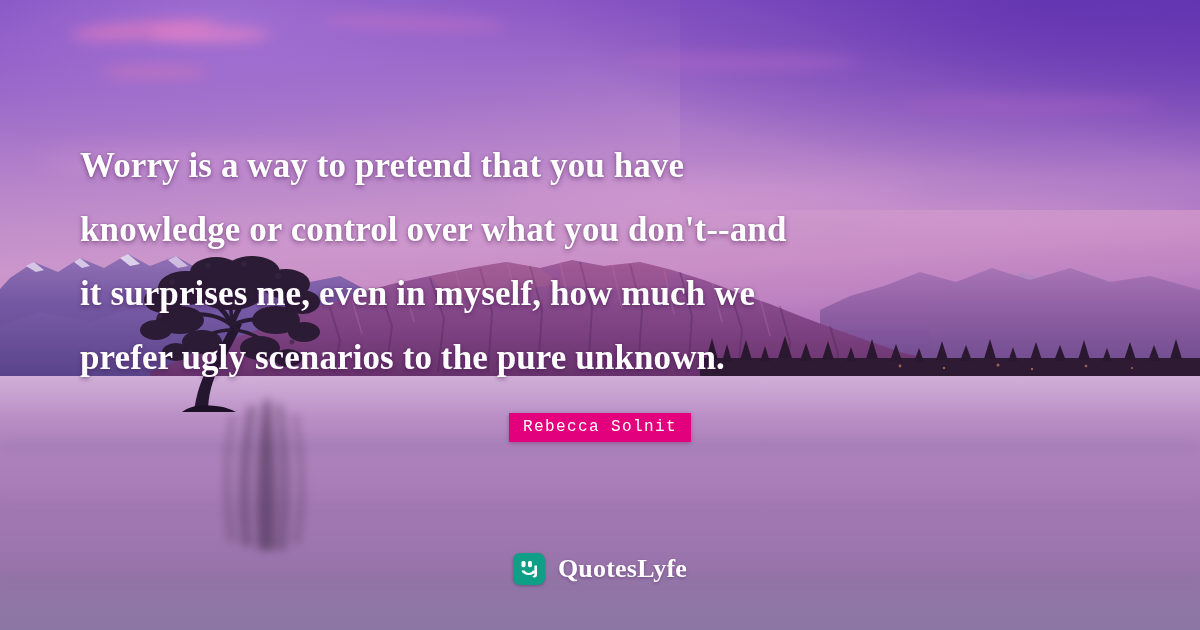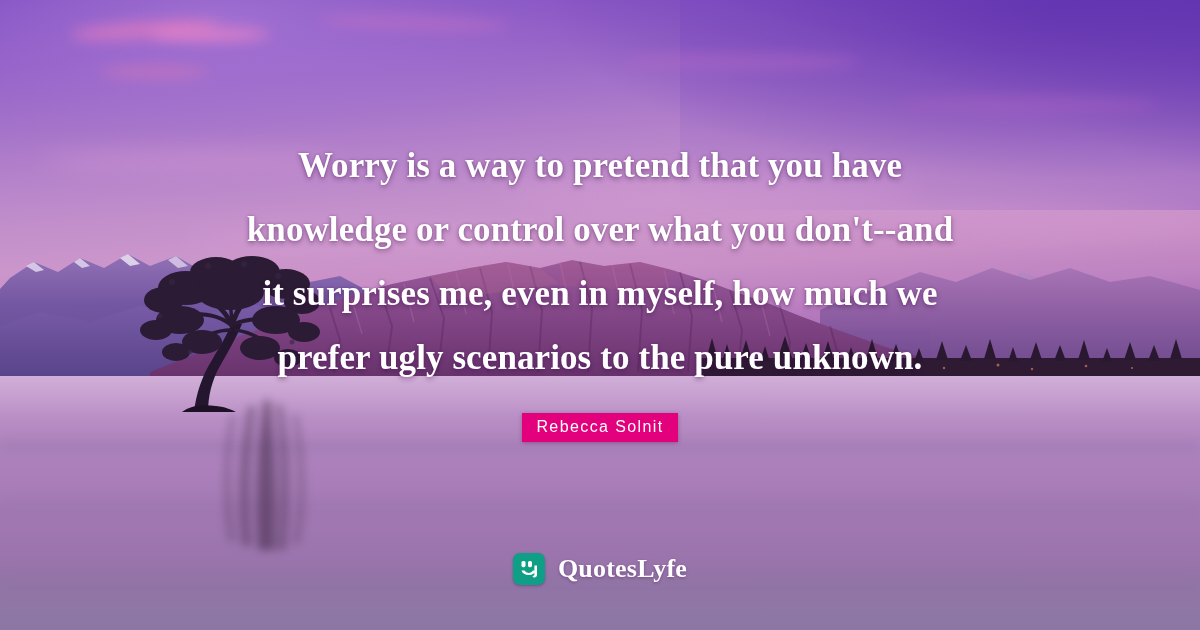--- a/index.html
+++ b/index.html
@@ -111,21 +111,20 @@
     position: absolute;
     left: 120px; top: 244px;
     width: 220px; height: 170px;
   }
 
   
   .quote {
     position: absolute;
     left: 0; top: 134px;
     width: 1200px;
-    text-align: center;
     color: #ffffff;
     font-family: "Liberation Serif", serif;
     font-weight: bold;
     font-size: 35px;
     line-height: 64px;
     letter-spacing: 0.1px;
     text-shadow: 0 2px 5px rgba(60,10,70,0.45), 0 0 2px rgba(90,30,100,0.35);
     padding: 0 80px;
     box-sizing: border-box;
     white-space: pre-line;
@@ -135,21 +134,21 @@
   .author-wrap {
     position: absolute;
     left: 0; top: 413px;
     width: 1200px;
     text-align: center;
   }
   .author {
     display: inline-block;
     background: #e2007c;
     color: #ffffff;
-    font-family: Liberation Sans, sans-serif;
+    font-family: Liberation Mono, monospace;
     font-size: 16px;
     letter-spacing: 1.4px;
     padding: 5px 14px 6px 14px;
     line-height: 18px;
     box-shadow: 0 1px 4px rgba(80,0,50,0.35);
   }
 
   
   .logo {
     position: absolute;

